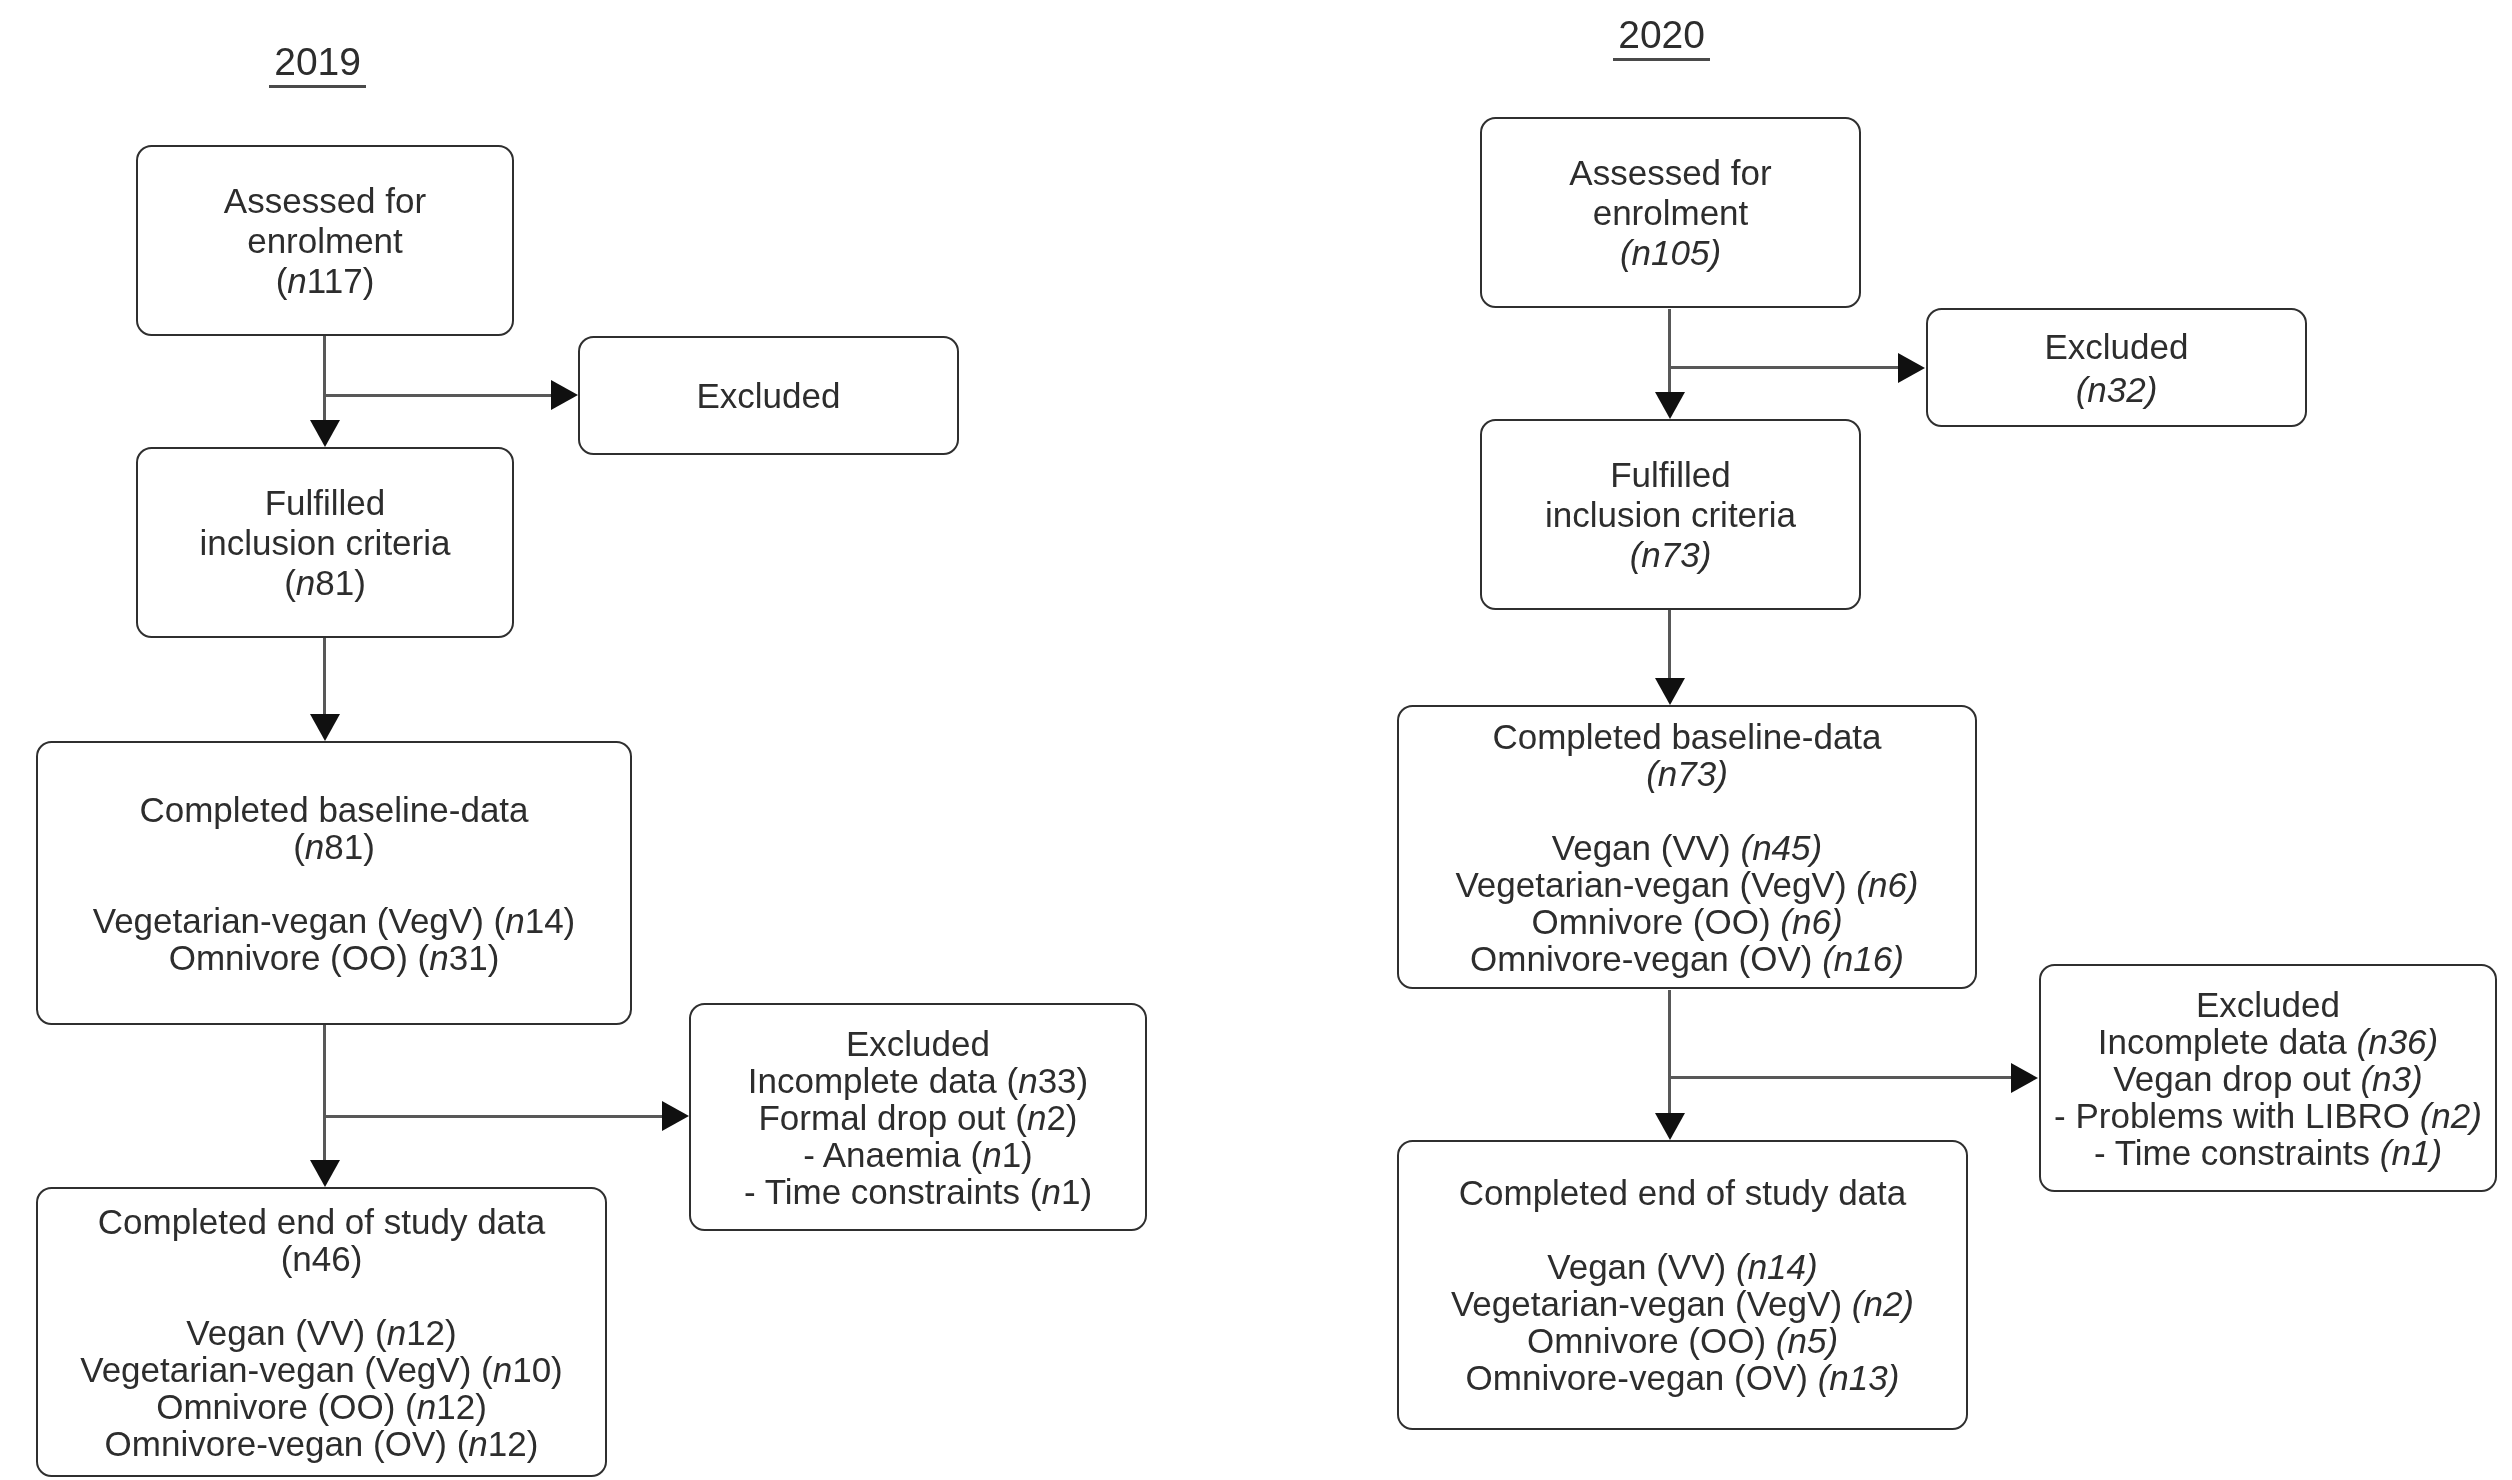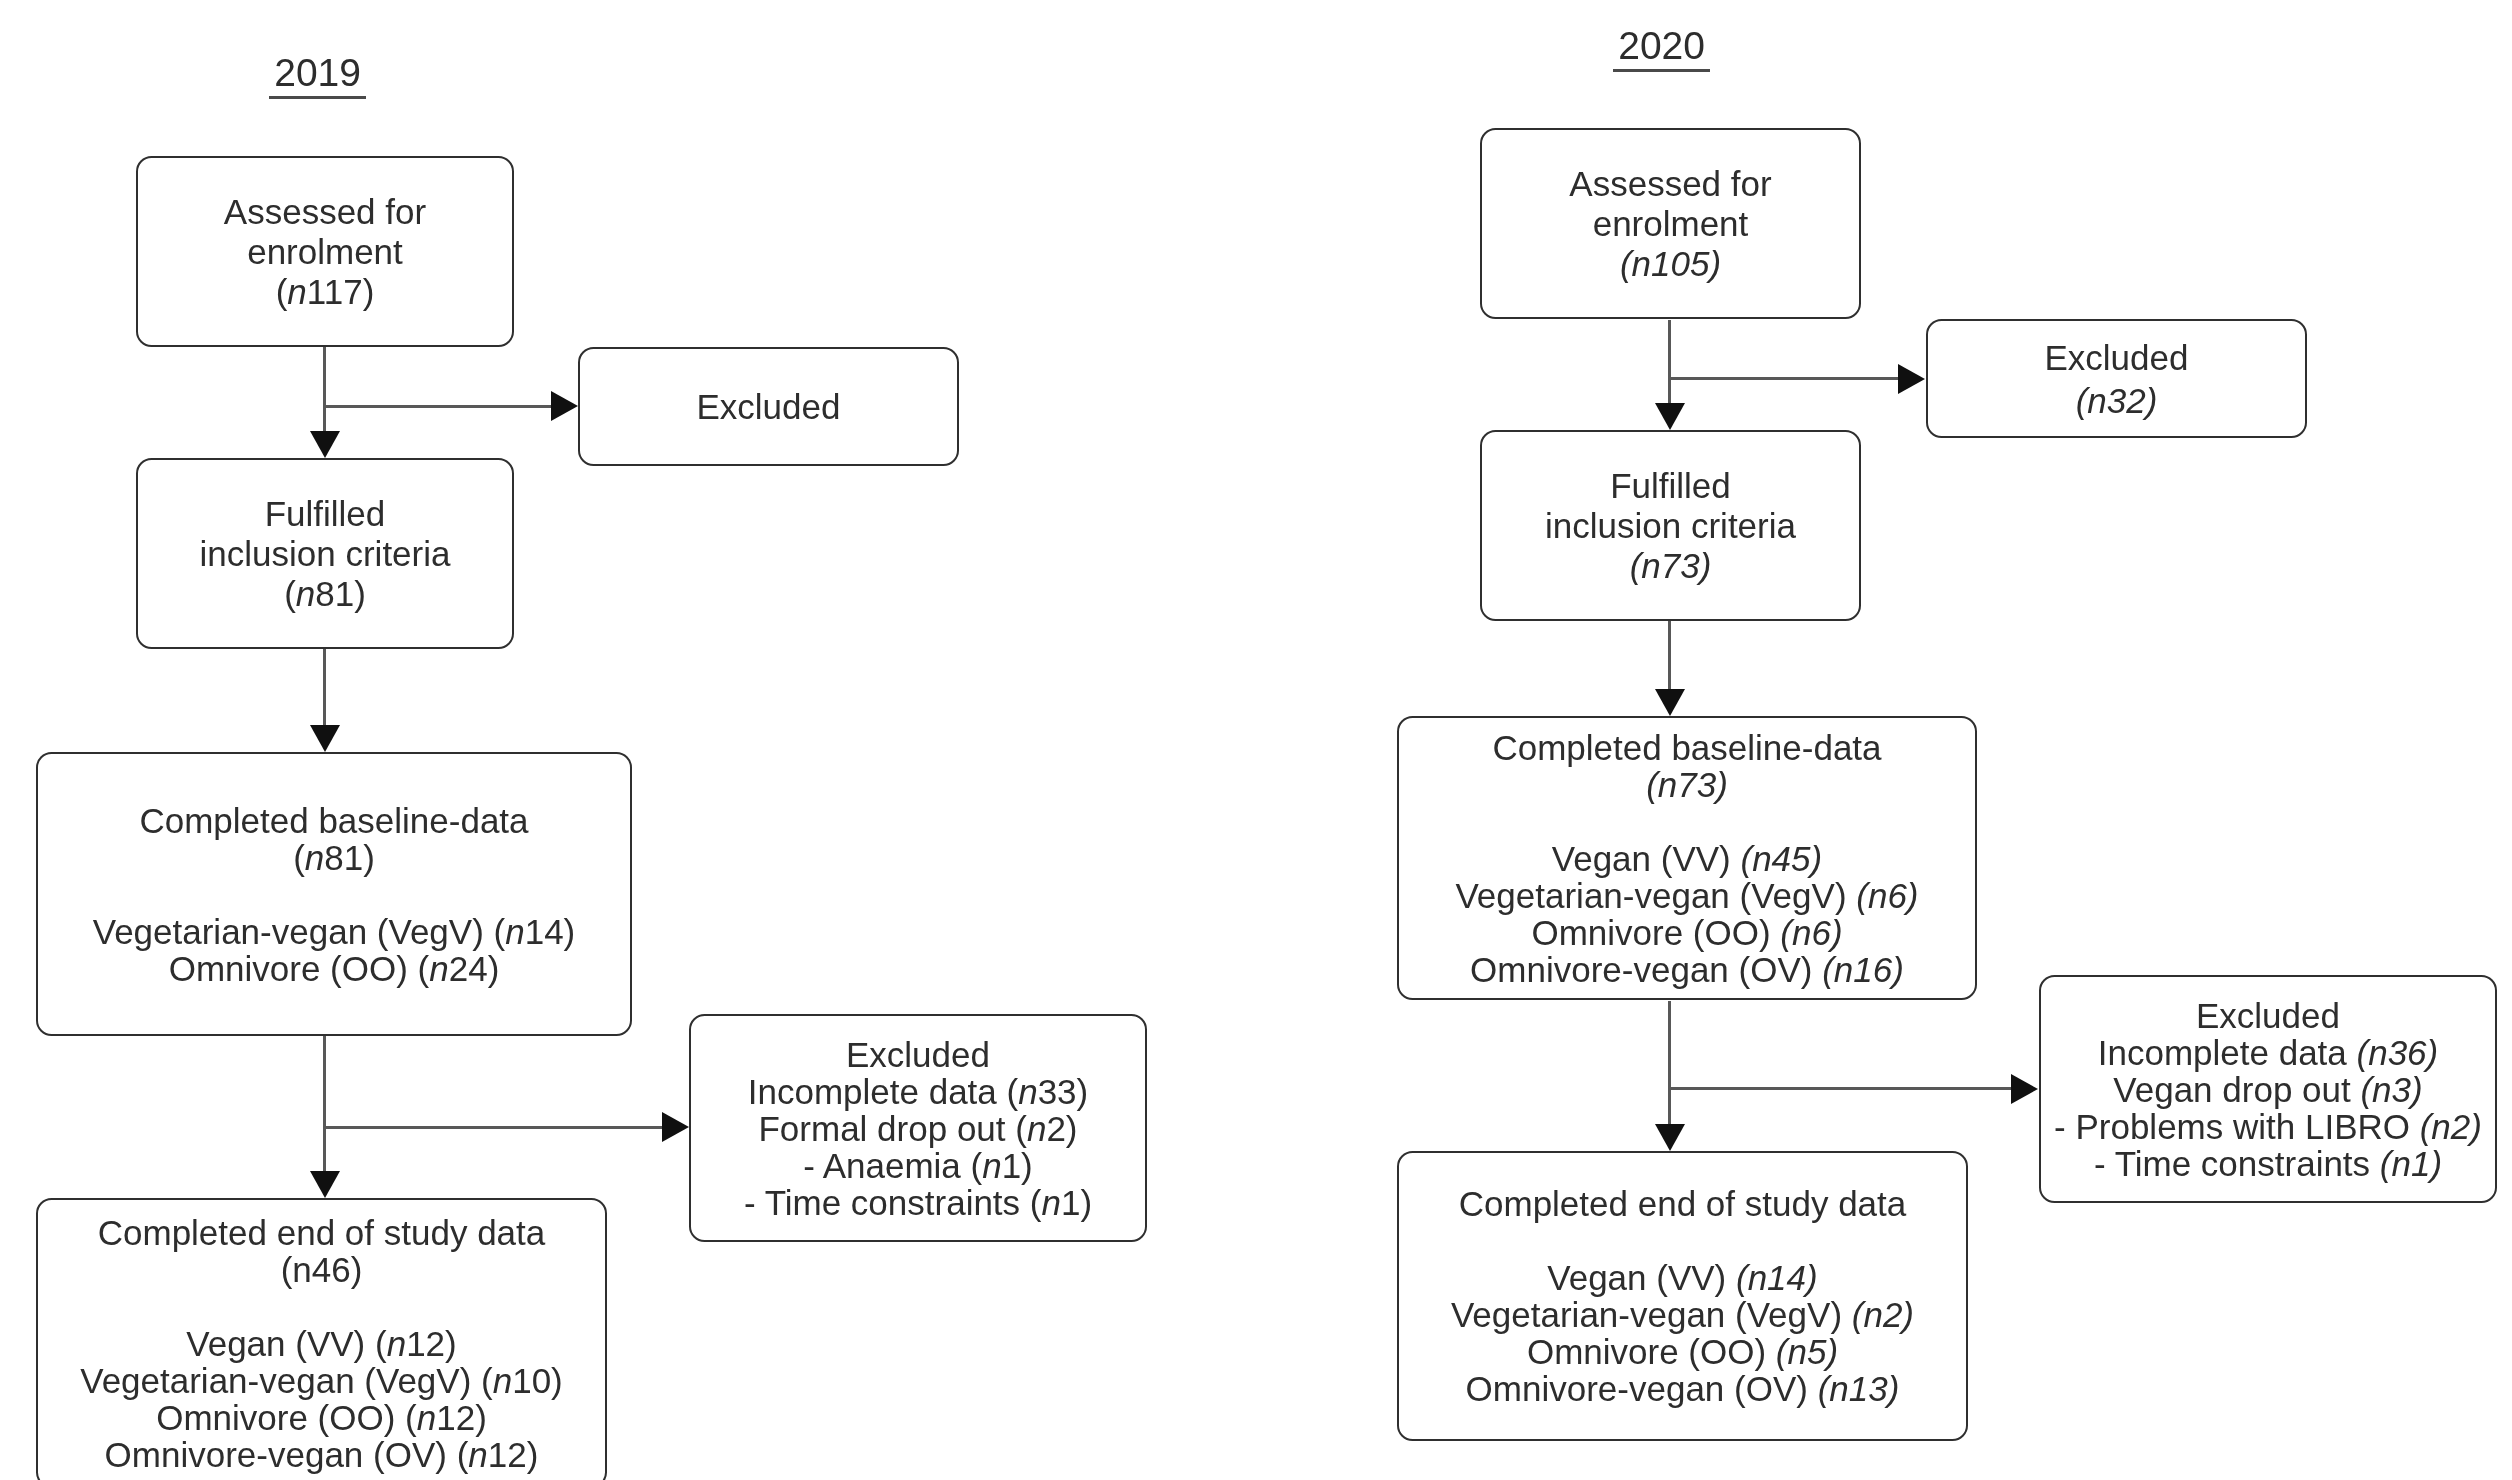--- a/index.html
+++ b/index.html
@@ -1,20 +1,20 @@
 <!DOCTYPE html>
 <html style="font-size:10.3px"><head>
 <meta charset="utf-8">
 <style>
   html,body{margin:0;padding:0;background:#ffffff;}
   body{
     width:2512px;height:1480px;position:relative;overflow:hidden;
     font-family:"Liberation Sans", sans-serif;color:#2d2d2d;
   }
-  .stage{position:absolute;left:0;top:12px;width:2512px;height:1116px;border-radius:27px;}
+  .stage{position:absolute;left:0;top:1px;width:2512px;height:1116px;border-radius:27px;}
   .col-title{
     position:absolute;font-size:39px;line-height:41px;color:#2d2d2d;
     border-bottom:3.9px solid #4a4a4a;padding:0 5.2px 2.6px 5.2px;
   }
   .box{
     position:absolute;box-sizing:border-box;background:#ffffff;
     border:2.6px solid #2f2f2f;border-radius:15.5px;
     display:flex;flex-direction:column;justify-content:center;align-items:center;
     text-align:center;font-size:35px;color:#2d2d2d;
   }
@@ -58,21 +58,21 @@
       <div class="line"><span>Fulfilled</span></div>
       <div class="line"><span>inclusion criteria</span></div>
       <div class="line"><span>(</span><i>n</i><span>81)</span></div>
     </div>
 
   <div class="box lh57" style="left:36px;top:740px;width:596px;height:284px;">
       <div class="line"><span>Completed baseline-data</span></div>
       <div class="line"><span>(</span><i>n</i><span>81)</span></div>
       <div class="line">&nbsp;</div>
       <div class="line"><span>Vegetarian-vegan (VegV) (</span><i>n</i><span>14)</span></div>
-      <div class="line"><span>Omnivore (OO) (</span><i>n</i><span>24)</span></div>
+      <div class="line"><span>Omnivore (OO) (</span><i>n</i><span>31)</span></div>
     </div>
 
   <div class="box lh58" style="left:689px;top:1002px;width:458px;height:228px;">
       <div class="line"><span>Excluded</span></div>
       <div class="line"><span>Incomplete data (</span><i>n</i><span>33)</span></div>
       <div class="line"><span>Formal drop out (</span><i>n</i><span>2)</span></div>
       <div class="line"><span>- Anaemia (</span><i>n</i><span>1)</span></div>
       <div class="line"><span>- Time constraints (</span><i>n</i><span>1)</span></div>
     </div>
 

